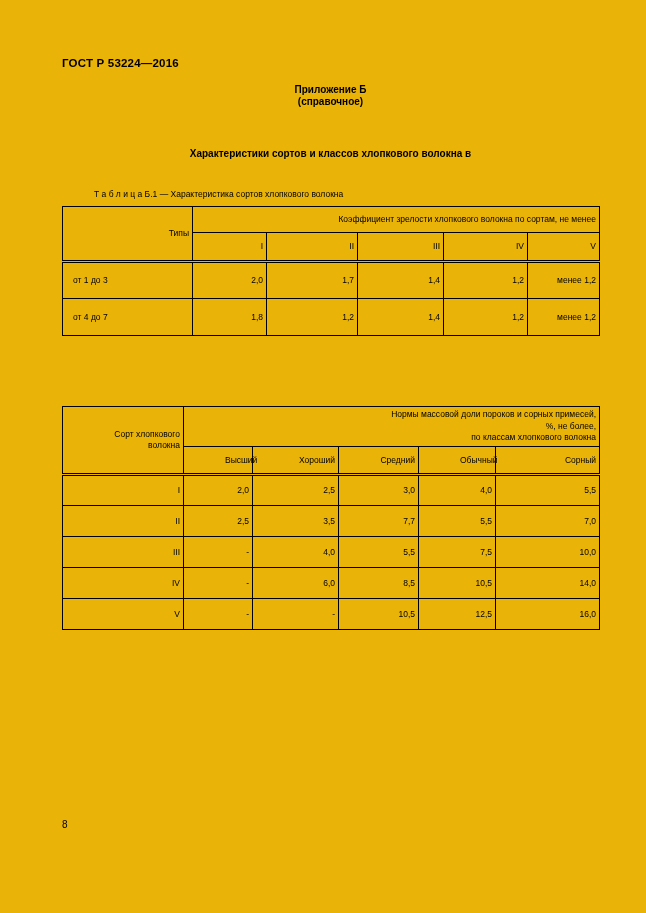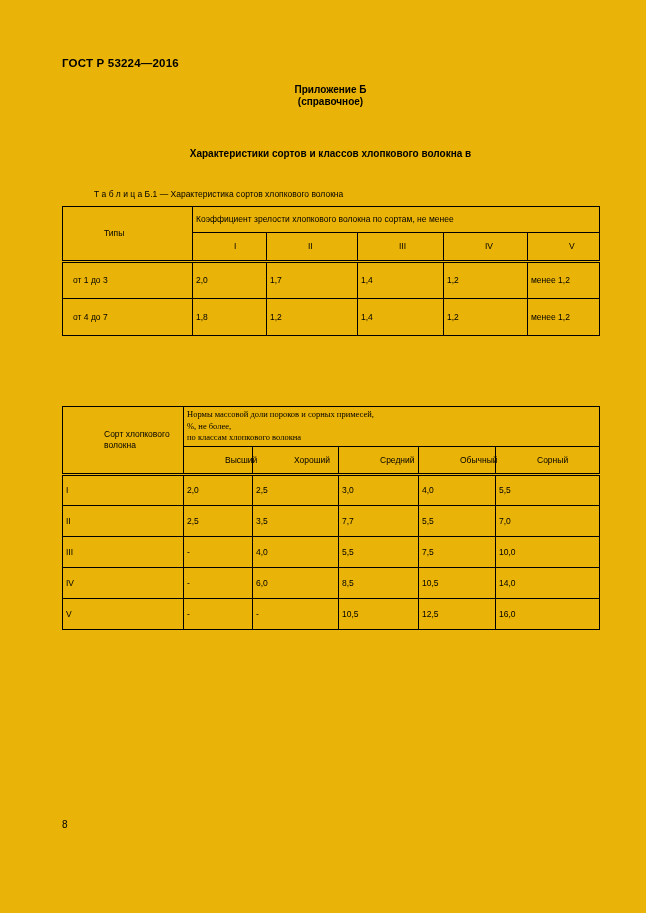--- a/index.html
+++ b/index.html
@@ -52,34 +52,34 @@
     left: 62px;
     border-collapse: collapse;
     table-layout: fixed;
     font-size: 8.5px;
     color: #000;
   }
   .table-b1 { top: 206px; width: 537px; }
   .table-b2 { top: 406px; width: 537px; }
   table.gost td {
     border: 1px solid #000;
-    text-align: left;
+    text-align: right;
     vertical-align: middle;
     padding: 1px 3px;
     line-height: 11px;
   }
   table.gost .dbl { border-bottom: 3px double #000; padding-left: 41px; }
   table.gost .left-cell { text-align: left; padding-left: 10px; }
   .table-b1 tr.h1 { height: 26px; }
   .table-b1 tr.h2 { height: 29px; }
   .table-b1 tr.br { height: 37px; }
   .table-b2 tr.h1 { height: 40px; }
   .table-b2 tr.h2 { height: 28px; }
   .table-b2 tr.br { height: 31px; }
-  .group-lines div { line-height: 11.5px; font-family: Liberation Serif, serif; }
+  .group-lines div { line-height: 11.5px; }
   .page-number {
     position: absolute;
     left: 62px;
     top: 819px;
     font-size: 10px;
   }
 </style>
 </head>
 <body>
 

